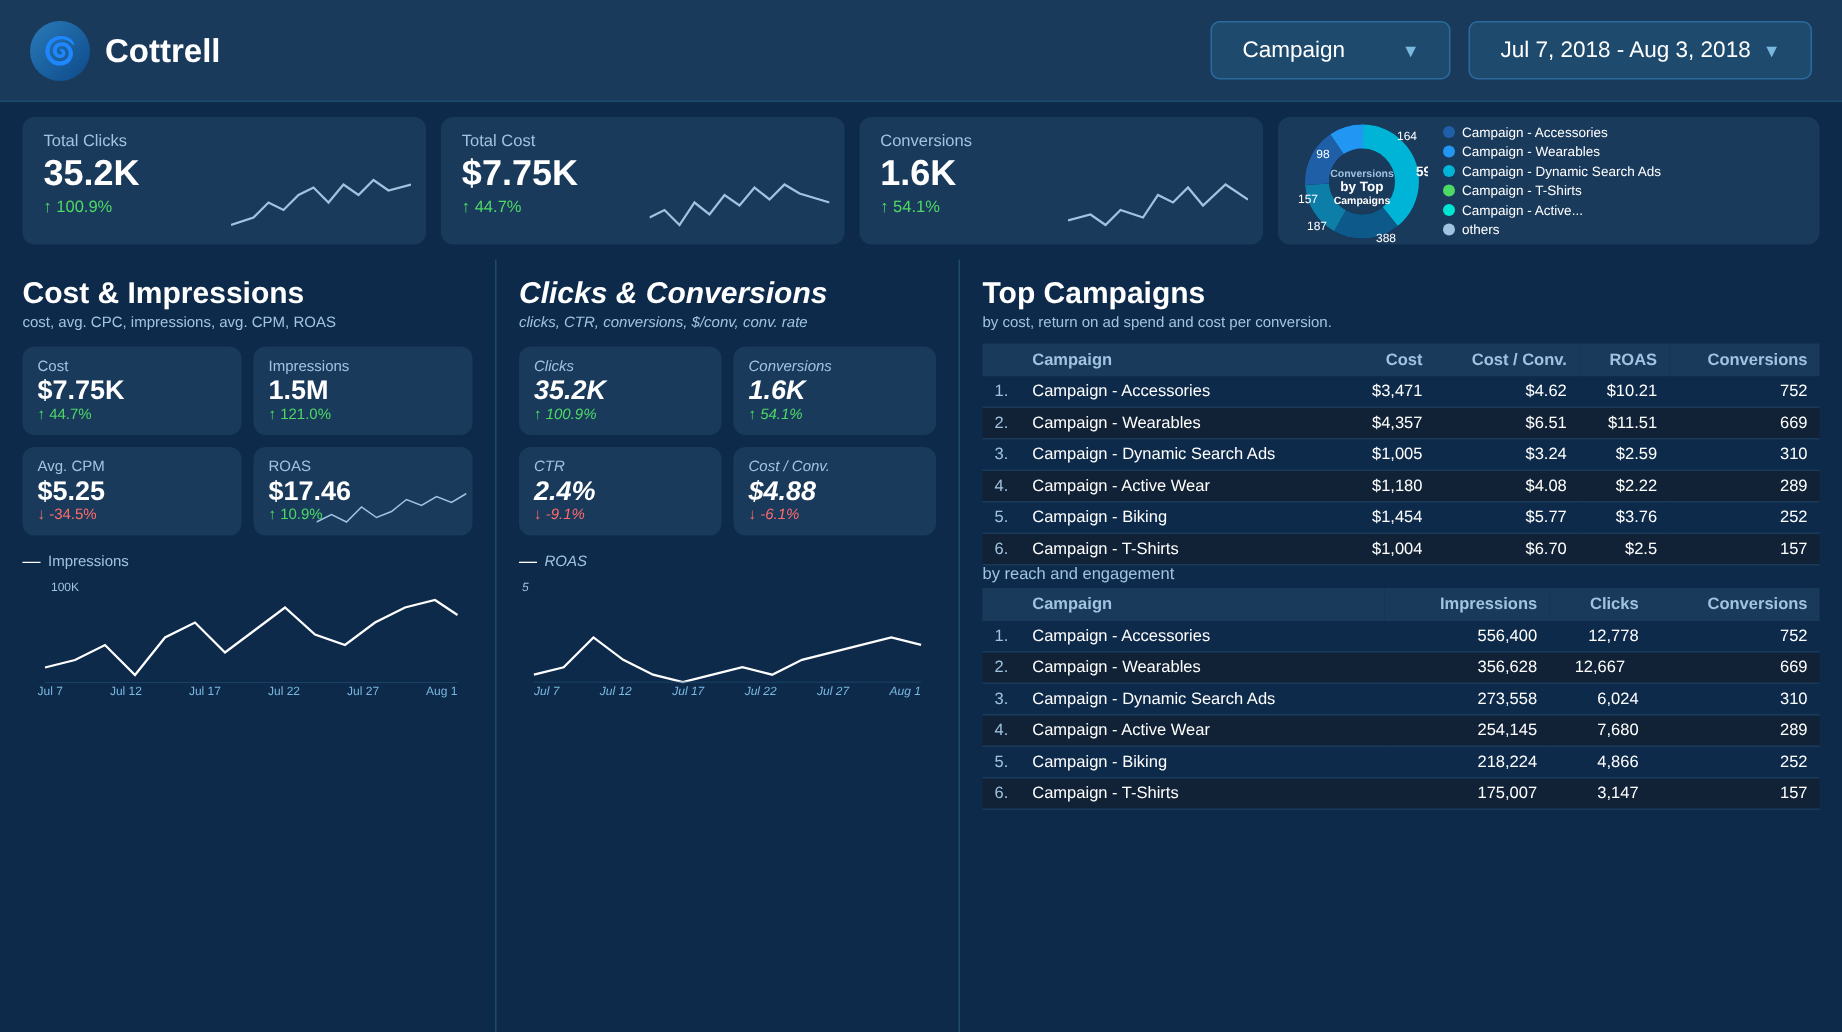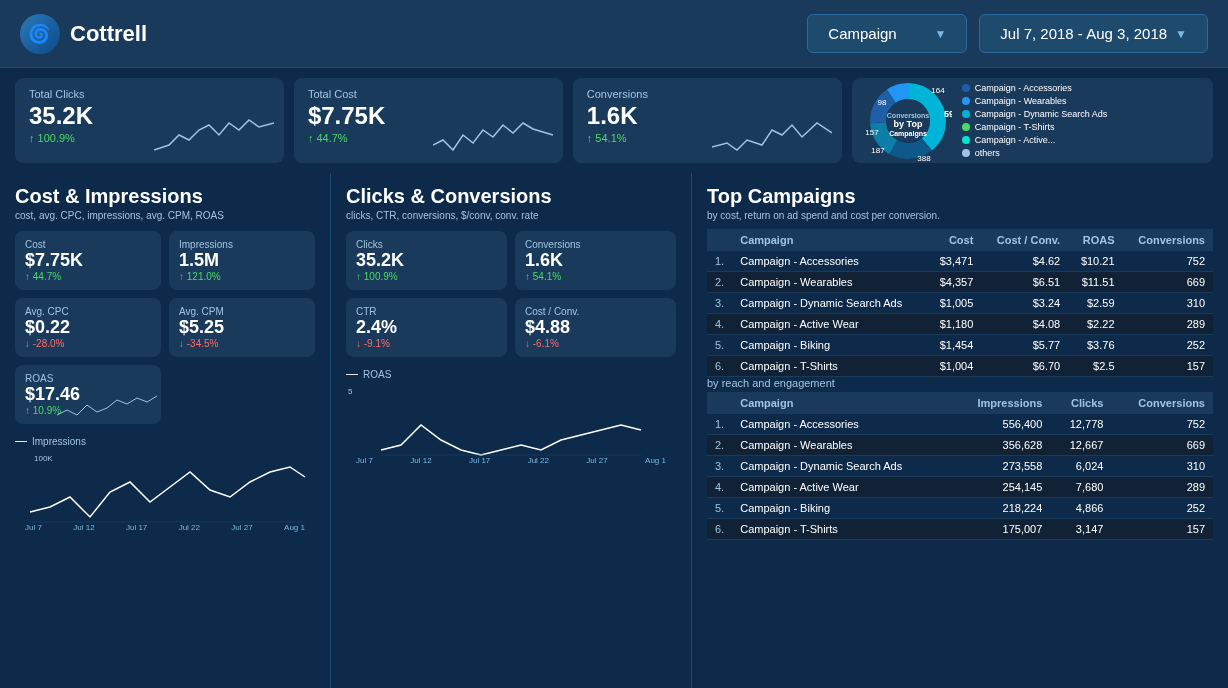--- a/index.html
+++ b/index.html
@@ -40,21 +40,21 @@
     .metric-card { background: #1a3a5c; border-radius: 8px; padding: 8px 10px; }
     .metric-label { font-size: 10px; color: #a0c4e0; }
     .metric-value { font-size: 18px; font-weight: 700; }
     .metric-change { font-size: 10px; }
     .metric-change.positive { color: #4cd964; }
     .metric-change.negative { color: #ff6b6b; }
     .chart-label { font-size: 10px; color: #a0c4e0; margin-bottom: 4px; display: flex; align-items: center; gap: 5px; }
     .chart-label::before { content: '—'; color: #fff; font-size: 12px; }
 
     
-    .middle-panel { width: 362px; padding: 12px 15px; flex-shrink: 0; overflow: hidden; border-left: 1px solid #1e4a6e; border-right: 1px solid #1e4a6e; }
+    .middle-panel { width: 310px; padding: 12px 15px; flex-shrink: 0; overflow: hidden; border-left: 1px solid #1e4a6e; border-right: 1px solid #1e4a6e; font-style: italic; }
 
     
     .right-panel { flex: 1; padding: 12px 15px; overflow: hidden; }
     .right-panel .panel-title { font-size: 20px; }
     .right-panel .panel-subtitle { font-size: 10px; color: #a0c4e0; margin-bottom: 8px; }
 
     .campaigns-table { width: 100%; border-collapse: collapse; font-size: 11px; }
     .campaigns-table th { background: #1a3a5c; padding: 5px 8px; text-align: left; color: #a0c4e0; font-weight: 600; }
     .campaigns-table th:not(:first-child):not(:nth-child(2)) { text-align: right; }
     .campaigns-table td { padding: 4px 8px; border-bottom: 1px solid #1a3a5c; }
@@ -184,25 +184,20 @@
         <div class="metric-value">$7.75K</div>
         <div class="metric-change positive">↑ 44.7%</div>
       </div>
 
       <div class="metric-card">
         <div class="metric-label">Impressions</div>
         <div class="metric-value">1.5M</div>
         <div class="metric-change positive">↑ 121.0%</div>
       </div>
 
-      <div class="metric-card">
-        <div class="metric-label">Avg. CPC</div>
-        <div class="metric-value">$0.22</div>
-        <div class="metric-change negative">↓ -28.0%</div>
-      </div>
 
       <div class="metric-card">
         <div class="metric-label">Avg. CPM</div>
         <div class="metric-value">$5.25</div>
         <div class="metric-change negative">↓ -34.5%</div>
       </div>
 
       <div class="metric-card" style="position:relative; overflow:hidden;">
         <div class="metric-label">ROAS</div>
         <div class="metric-value">$17.46</div>
@@ -374,21 +369,21 @@
       <td class="row-num">1.</td>
       <td>Campaign - Accessories</td>
       <td style="text-align:right;">556,400</td>
       <td style="text-align:right;">12,778</td>
       <td style="text-align:right;">752</td>
     </tr>
           <tr>
       <td class="row-num">2.</td>
       <td>Campaign - Wearables</td>
       <td style="text-align:right;">356,628</td>
-      <td style="text-align:right;">12,667</td>
+      <td style="text-align:center;">12,667</td>
       <td style="text-align:right;">669</td>
     </tr>
           <tr>
       <td class="row-num">3.</td>
       <td>Campaign - Dynamic Search Ads</td>
       <td style="text-align:right;margin-top:44px;">273,558</td>
       <td style="text-align:right;">6,024</td>
       <td style="text-align:right;">310</td>
     </tr>
           <tr>

